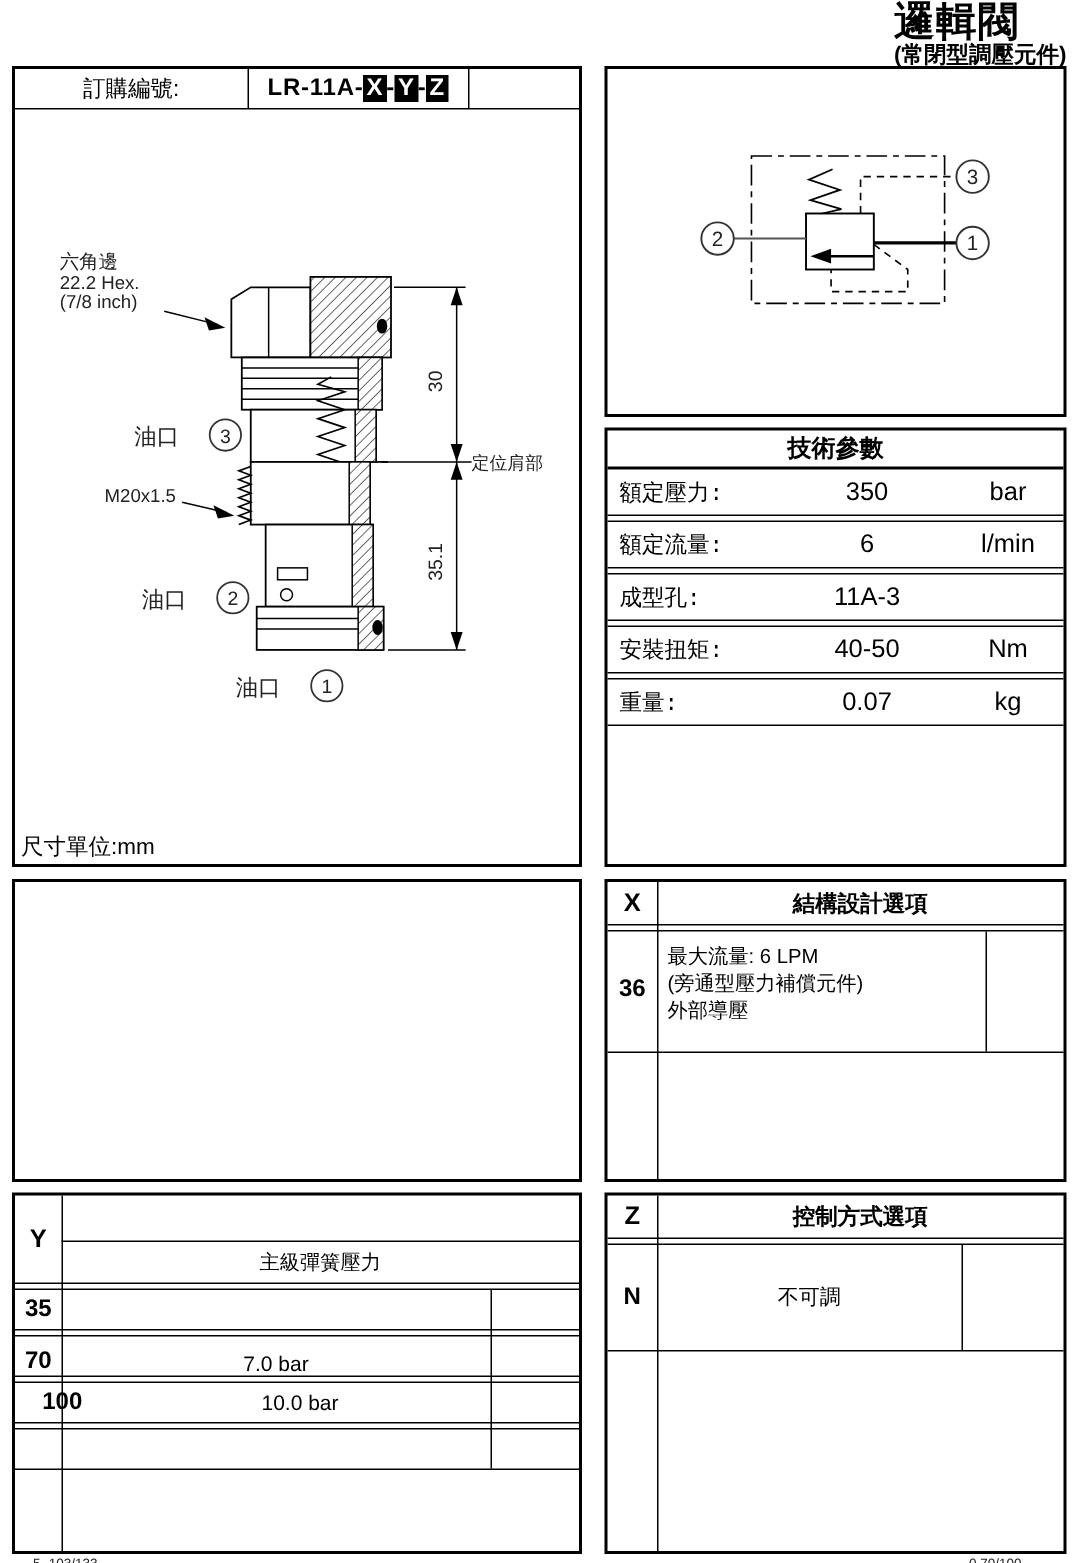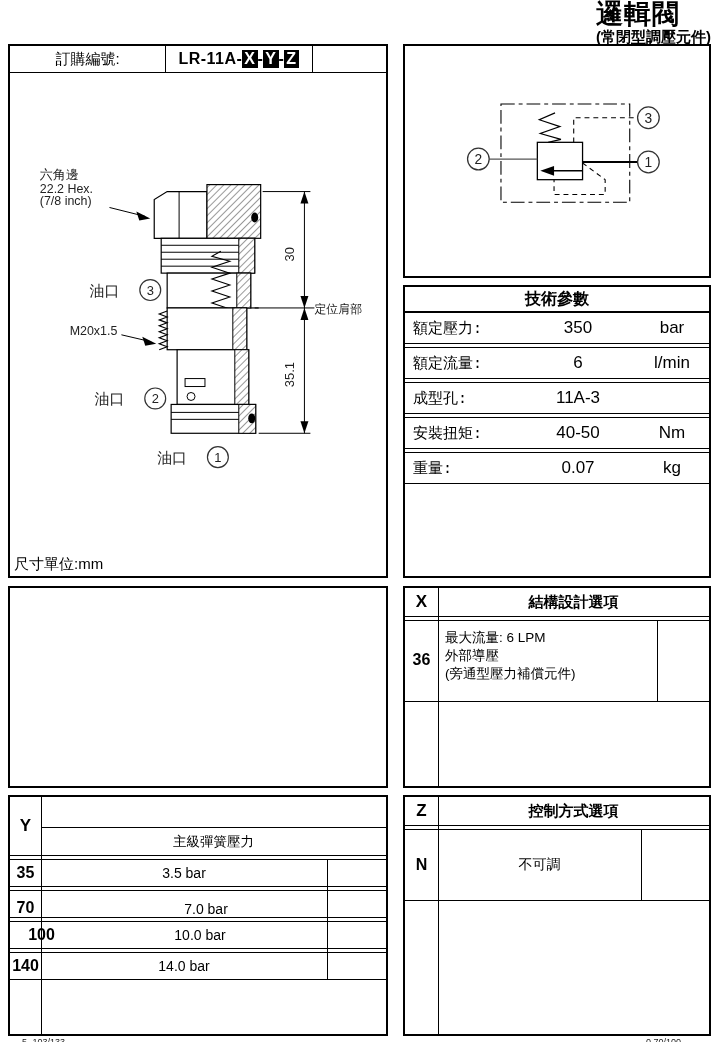--- a/index.html
+++ b/index.html
@@ -216,56 +216,51 @@
 
 <div class="box" style="left:403px; top:586px; width:308px; height:202px;">
   <div class="vl" style="left:33px; top:0; bottom:0;"></div>
   <div class="abs center code-cell" style="left:0; top:0; width:33px; height:28px;">X</div>
   <div class="abs center opt-title" style="left:33px; right:0; top:0; height:28px;text-align:center;">結構設計選項</div>
   <div class="dline" style="top:28px;"></div>
 
   <div class="abs center" style="left:0; top:33px; width:33px; height:77px; font-weight:bold; font-size:16px;">36</div>
   <div class="abs small-cjk" style="left:40px; top:41px; width:208px; line-height:18px;">
     <div>最大流量: 6 LPM</div>
+    <div>(旁通型壓力補償元件)</div>
     <div>外部導壓</div>
-    <div>(旁通型壓力補償元件)</div>
   </div>
   <div class="vl" style="left:252px; top:33px; height:80px;"></div>
   <div class="hl" style="left:0; right:0; top:113px;"></div>
 </div>
 
 <div class="box" style="left:8px; top:795px; width:380px; height:241px;">
   <div class="vl" style="left:31px; top:0; bottom:0;"></div>
   <div class="abs center code-cell" style="left:0; top:0; width:31px; height:57px;">Y</div>
   <div class="hl" style="left:31px; right:0; top:30px;"></div>
   <div class="abs center" style="left:31px; right:0; top:32px; height:25px; font-size:13.5px;font-family:Liberation Serif, serif;">主級彈簧壓力</div>
   <div class="dline" style="top:58px;"></div>
 
   <div class="abs" style="left:0; right:0; top:63px; height:26px; display:flex;">
     <span class="center" style="width:31px; font-weight:bold; font-size:16px;">35</span>
-    <span class="center" style="width:286px; font-size:14px;">3.5 bar</span>
   </div>
   <div class="dline" style="top:89px;"></div>
 
   <div class="abs" style="left:0; right:0; top:94px; height:26px; display:flex;align-items:flex-end;">
     <span class="center" style="width:31px; font-weight:bold; font-size:16px;">70</span>
-    <span class="center" style="width:286px; font-size:14px;padding-left:22px;">7.0 bar</span>
+    <span class="center" style="width:286px; font-size:14px;">7.0 bar</span>
   </div>
   <div class="dline" style="top:120px;"></div>
 
   <div class="abs" style="left:0; right:0; top:125px; height:26px; display:flex;margin-left:16px;">
     <span class="center" style="width:31px; font-weight:bold; font-size:16px;">100</span>
     <span class="center" style="width:286px; font-size:14px;">10.0 bar</span>
   </div>
   <div class="dline" style="top:151px;"></div>
 
-  <div class="abs" style="left:0; right:0; top:156px; height:26px; display:flex;">
-    <span class="center" style="width:31px; font-weight:bold; font-size:16px;">140</span>
-    <span class="center" style="width:286px; font-size:14px;">14.0 bar</span>
-  </div>
   <div class="hl" style="left:0; right:0; top:182px;"></div>
   <div class="vl" style="left:317px; top:63px; height:119px;"></div>
 </div>
 
 <div class="box" style="left:403px; top:795px; width:308px; height:241px;">
   <div class="vl" style="left:33px; top:0; bottom:0;"></div>
   <div class="abs center code-cell" style="left:0; top:0; width:33px; height:28px;">Z</div>
   <div class="abs center opt-title" style="left:33px; right:0; top:0; height:28px;">控制方式選項</div>
   <div class="dline" style="top:28px;"></div>
 

